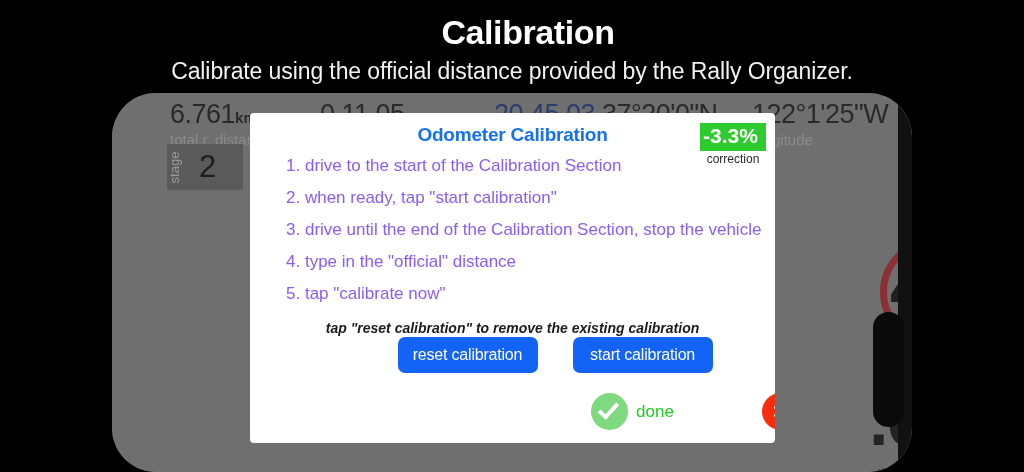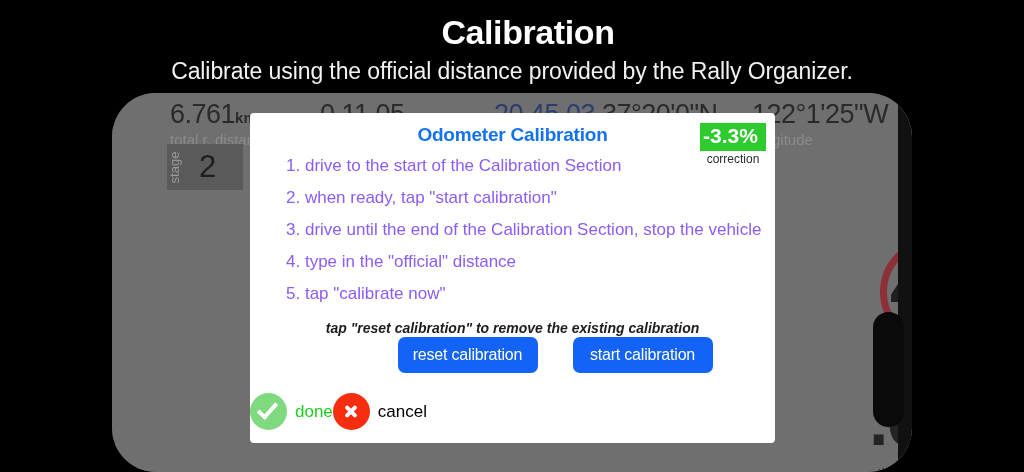--- a/index.html
+++ b/index.html
@@ -207,21 +207,21 @@
     border: none; border-radius: 7px;
     font-size: 16px; font-family: "Liberation Sans", sans-serif;
     width: 140px; height: 36px;
     cursor: pointer;
     letter-spacing: -0.2px;
   }
 
   .act-row {
     position: absolute; left: 0; top: 280px;
     width: 606px;
-    display: flex; justify-content: flex-start; 
+    display: flex; justify-content: flex-end; gap: 88px;
   }
   .act {
     display: flex; align-items: center; gap: 8px; cursor: pointer;
   }
   .act-circ {
     width: 37px; height: 37px; border-radius: 50%;
     display: flex; align-items: center; justify-content: center;
     color: #ffffff; font-size: 21px; font-weight: bold;
   }
   .circ-done { background: #7fd97f; }

